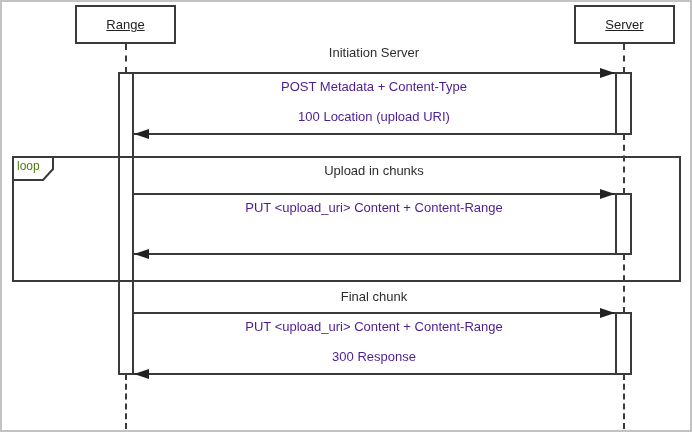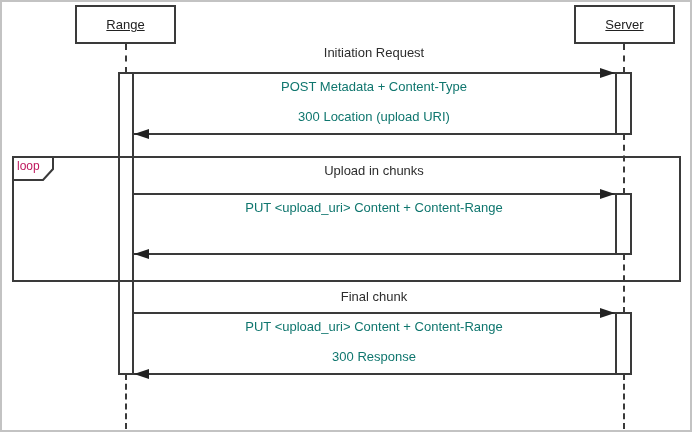--- a/index.html
+++ b/index.html
@@ -53,21 +53,21 @@
     position: absolute;
     left: 133px;
     width: 482px;
     border-top: 2px solid #3a3a3a;
     border-bottom: 2px solid #3a3a3a;
     display: flex;
     flex-direction: column;
     justify-content: space-between;
     text-align: center;
     font-size: 13px;
-    color: #0f766e;
+    color: #4c1d95;
     padding: 5px 0 8px 0;
     z-index: 2;
     background: transparent;
   }
   .msg-1 { top: 72px;  height: 63px; }
   .msg-2 { top: 193px; height: 62px; }
   .msg-3 { top: 312px; height: 63px; }
   .msg-line-label { line-height: 16px; }
 
   
@@ -103,21 +103,21 @@
     border: 2px solid #3a3a3a;
     background: transparent;
     z-index: 4;
     pointer-events: none;
   }
   .loop-tab-svg { position: absolute; left: 12px; top: 156px; z-index: 5; }
   .loop-tab-text {
     position: absolute;
     left: 17px; top: 159px;
     font-size: 12px;
-    color: #be185d;
+    color: #4d7c0f;
     z-index: 6;
   }
 
   
   .arrow-right, .arrow-left {
     position: absolute;
     width: 0; height: 0;
     border-top: 5px solid transparent;
     border-bottom: 5px solid transparent;
     z-index: 4;
@@ -143,27 +143,27 @@
   <div class="lifeline ll-server-3"></div>
   <div class="lifeline ll-server-4"></div>
 
   <div class="actor-box actor-client">
     <span class="actor-label">Range</span>
   </div>
   <div class="actor-box actor-server">
     <span class="actor-label">Server</span>
   </div>
 
-  <div class="phase-label phase-1">Initiation Request</div>
+  <div class="phase-label phase-1">Initiation Server</div>
   <div class="phase-label phase-2">Upload in chunks</div>
   <div class="phase-label phase-3">Final chunk</div>
 
   <div class="msg-box msg-1">
     <div class="msg-line-label">POST Metadata + Content-Type</div>
-    <div class="msg-line-label">300 Location (upload URI)</div>
+    <div class="msg-line-label">100 Location (upload URI)</div>
   </div>
 
   <div class="msg-box msg-2">
     <div class="msg-line-label">PUT &lt;upload_uri&gt; Content + Content-Range</div>
   </div>
 
   <div class="msg-box msg-3">
     <div class="msg-line-label">PUT &lt;upload_uri&gt; Content + Content-Range</div>
     <div class="msg-line-label">300 Response</div>
   </div>

